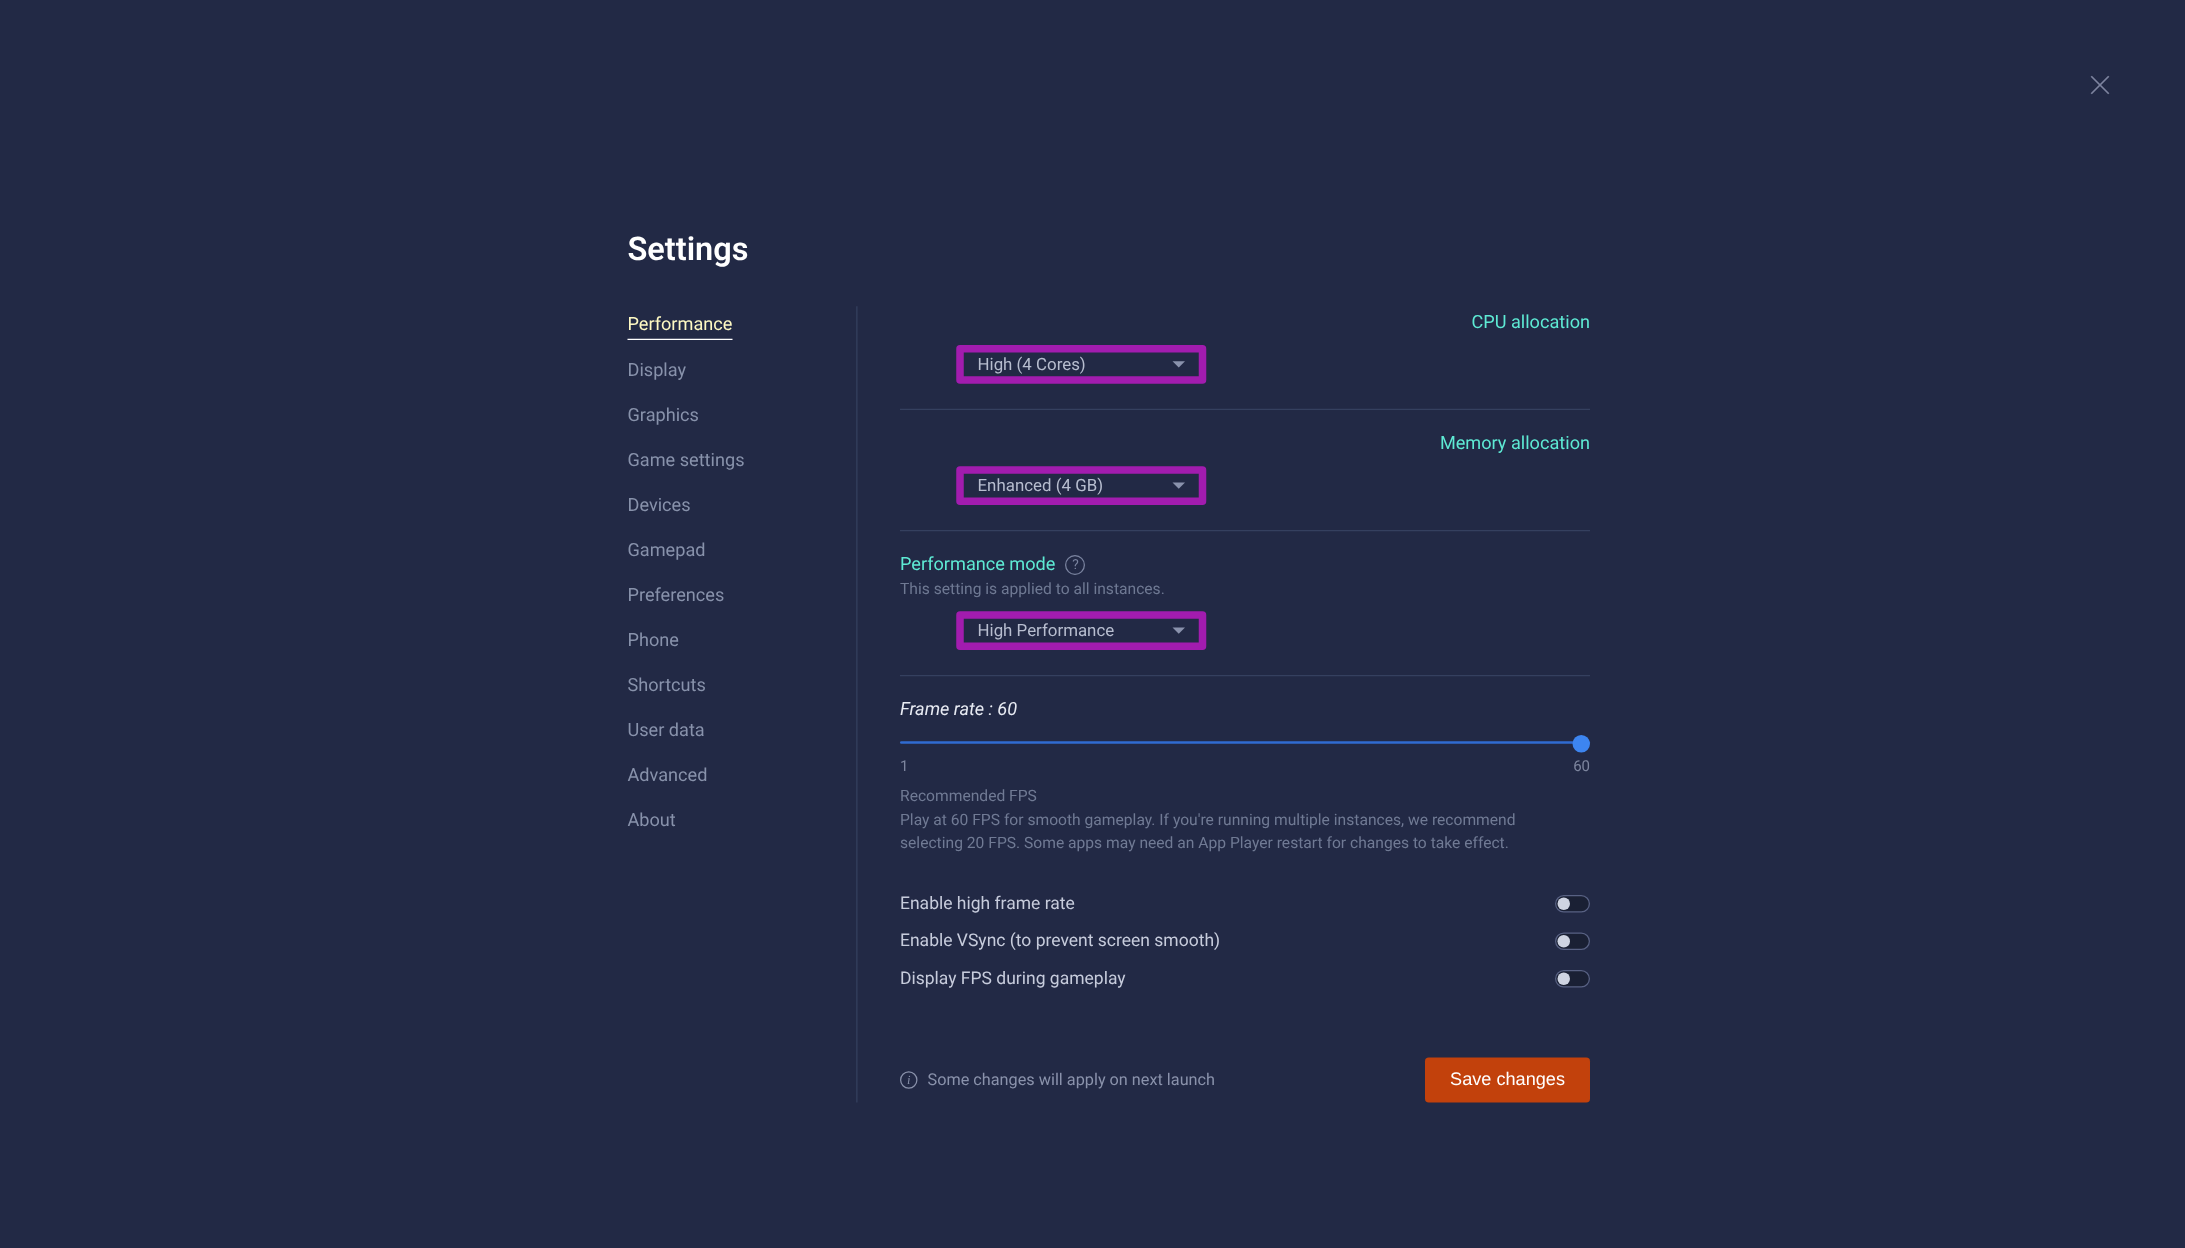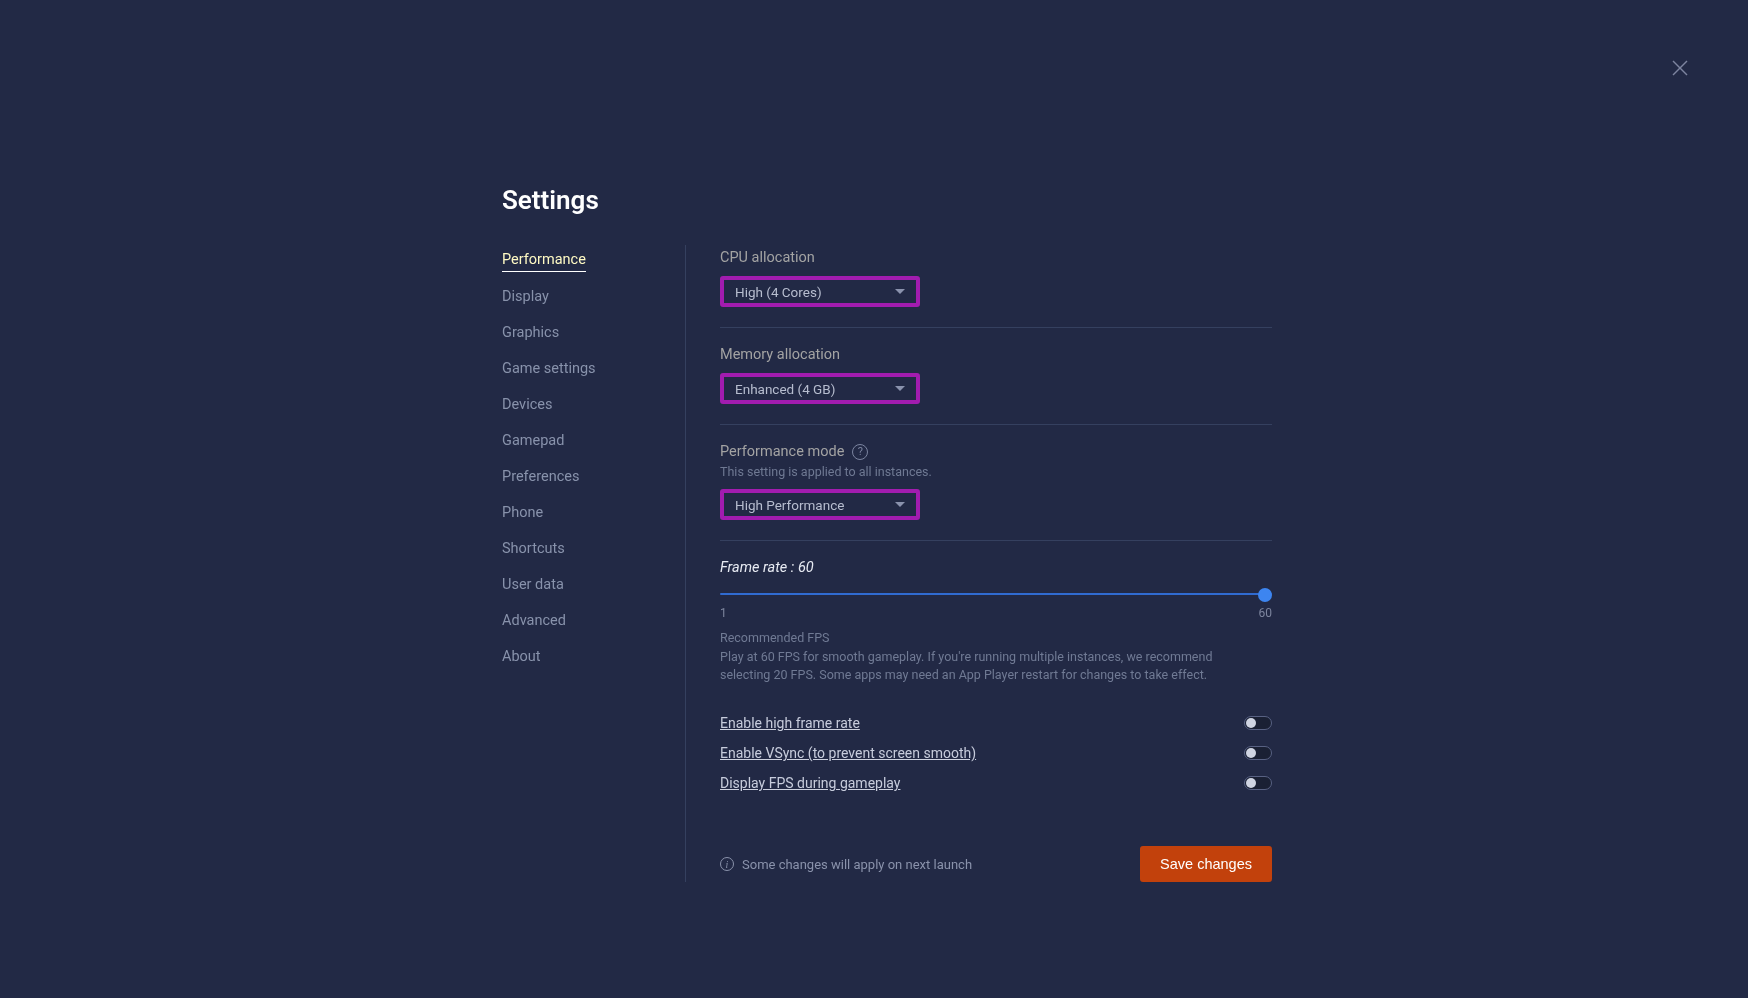--- a/index.html
+++ b/index.html
@@ -61,22 +61,23 @@
     padding-left: 34px;
   }
   .section {
     padding: 18px 0 20px 0;
     border-bottom: 1px solid #35405f;
   }
   .section:first-child { padding-top: 4px; }
   .label-row { display:flex; align-items:center; gap:8px; }
   .label {
     font-size: 14.5px;
-    color: #a3a3a3;
+    color: #5eead4;
     margin-bottom: 10px;
+    text-align: right;
   }
   .subinfo {
     font-size: 12.5px;
     color: #6f7993;
     margin-top: -6px;
     margin-bottom: 10px;
   }
   .help-icon {
     display:inline-flex;
     width:16px; height:16px;
@@ -84,30 +85,31 @@
     border-radius:50%;
     color:#7b84a0;
     font-size:11px;
     align-items:center;
     justify-content:center;
     margin-bottom:10px;
   }
   .select {
     width: 200px;
     height: 31px;
-    border: 4px solid #a21caf;
+    border: 6px solid #a21caf;
     border-radius: 3px;
     background: transparent;
     display: flex;
     align-items: center;
     justify-content: space-between;
     padding: 0 11px;
     cursor: pointer;
     font-size: 13.5px;
     color: #b7bdcf;
+    margin-left: 45px;
   }
   .select .chev {
     width:0; height:0;
     border-left:5px solid transparent;
     border-right:5px solid transparent;
     border-top:5px solid #8a92ad;
   }
   .section.noborder { border-bottom:none; }
   .fr-label {
     font-size: 14.5px;
@@ -149,21 +151,20 @@
     color:#707a94;
     line-height:1.45;
     margin-bottom:24px;
     max-width:500px;
   }
   .toggle-row {
     display:flex;
     justify-content:space-between;
     align-items:center;
     padding:7px 0;
-    text-decoration:underline;
   }
   .toggle-label {
     font-size:14px;
     color:#c7ccdc;
   }
   .toggle {
     width:28px; height:14px;
     border-radius:7px;
     background:#1a2034;
     border:1px solid #586183;

